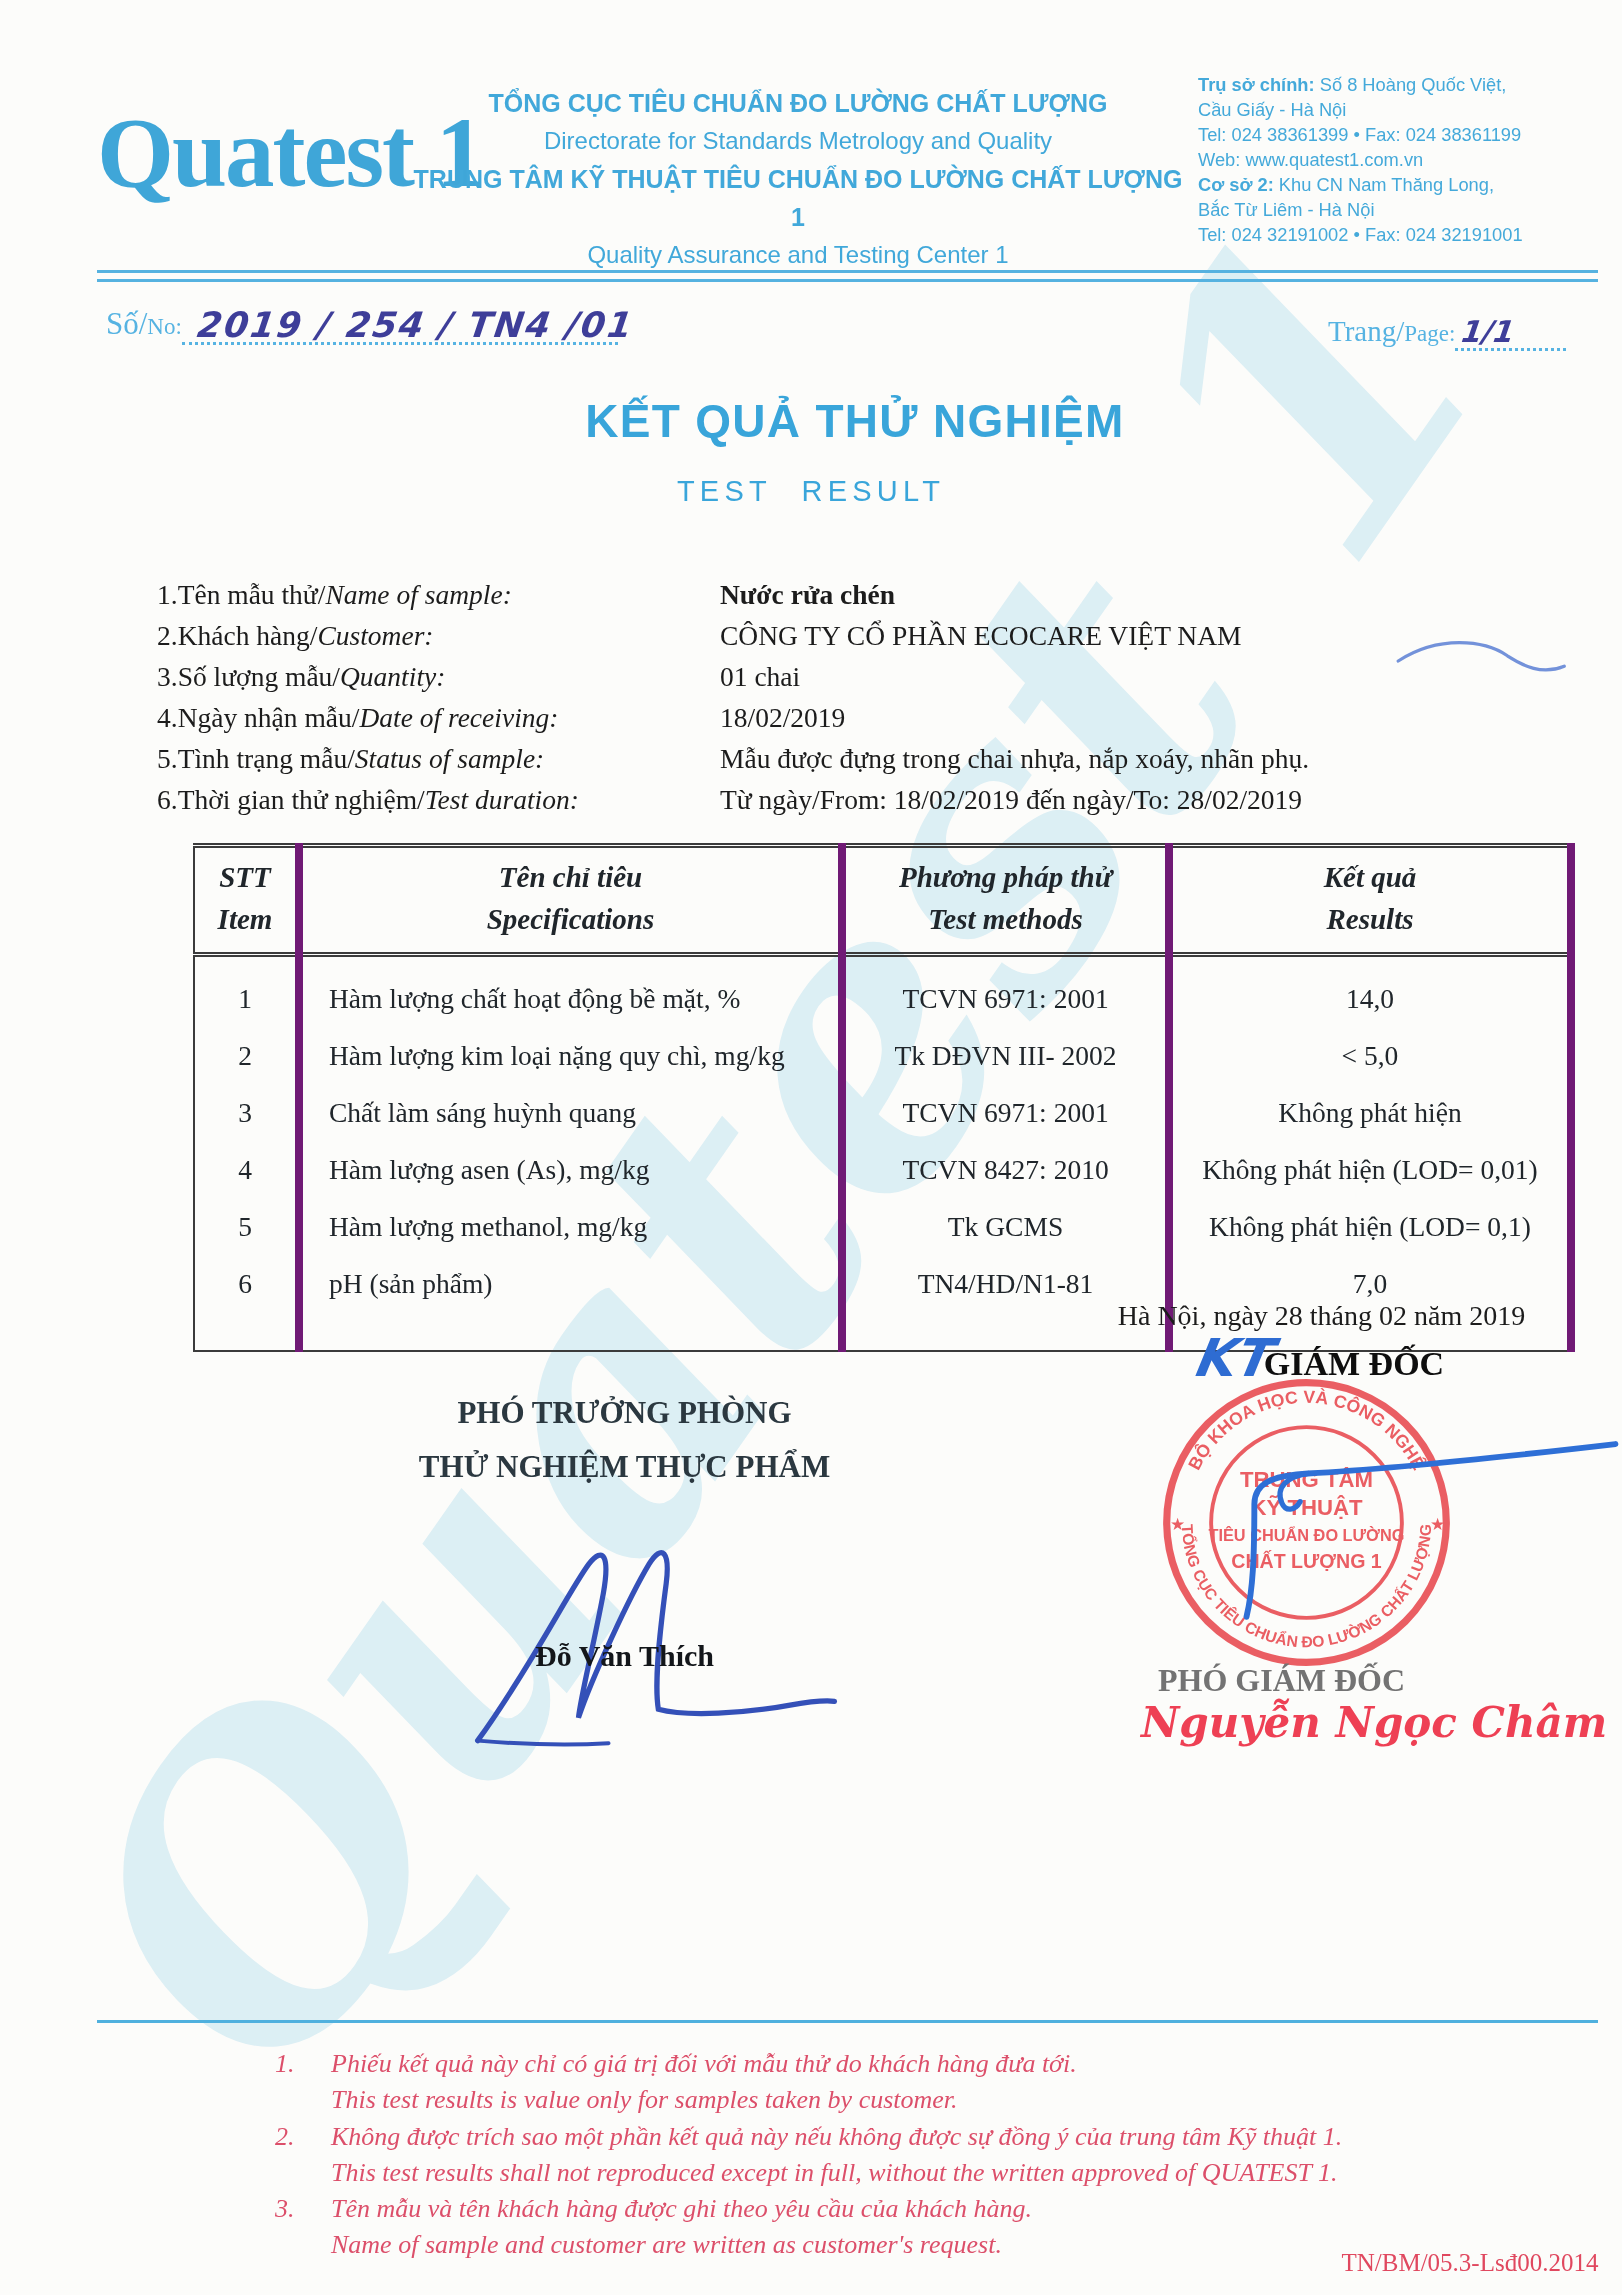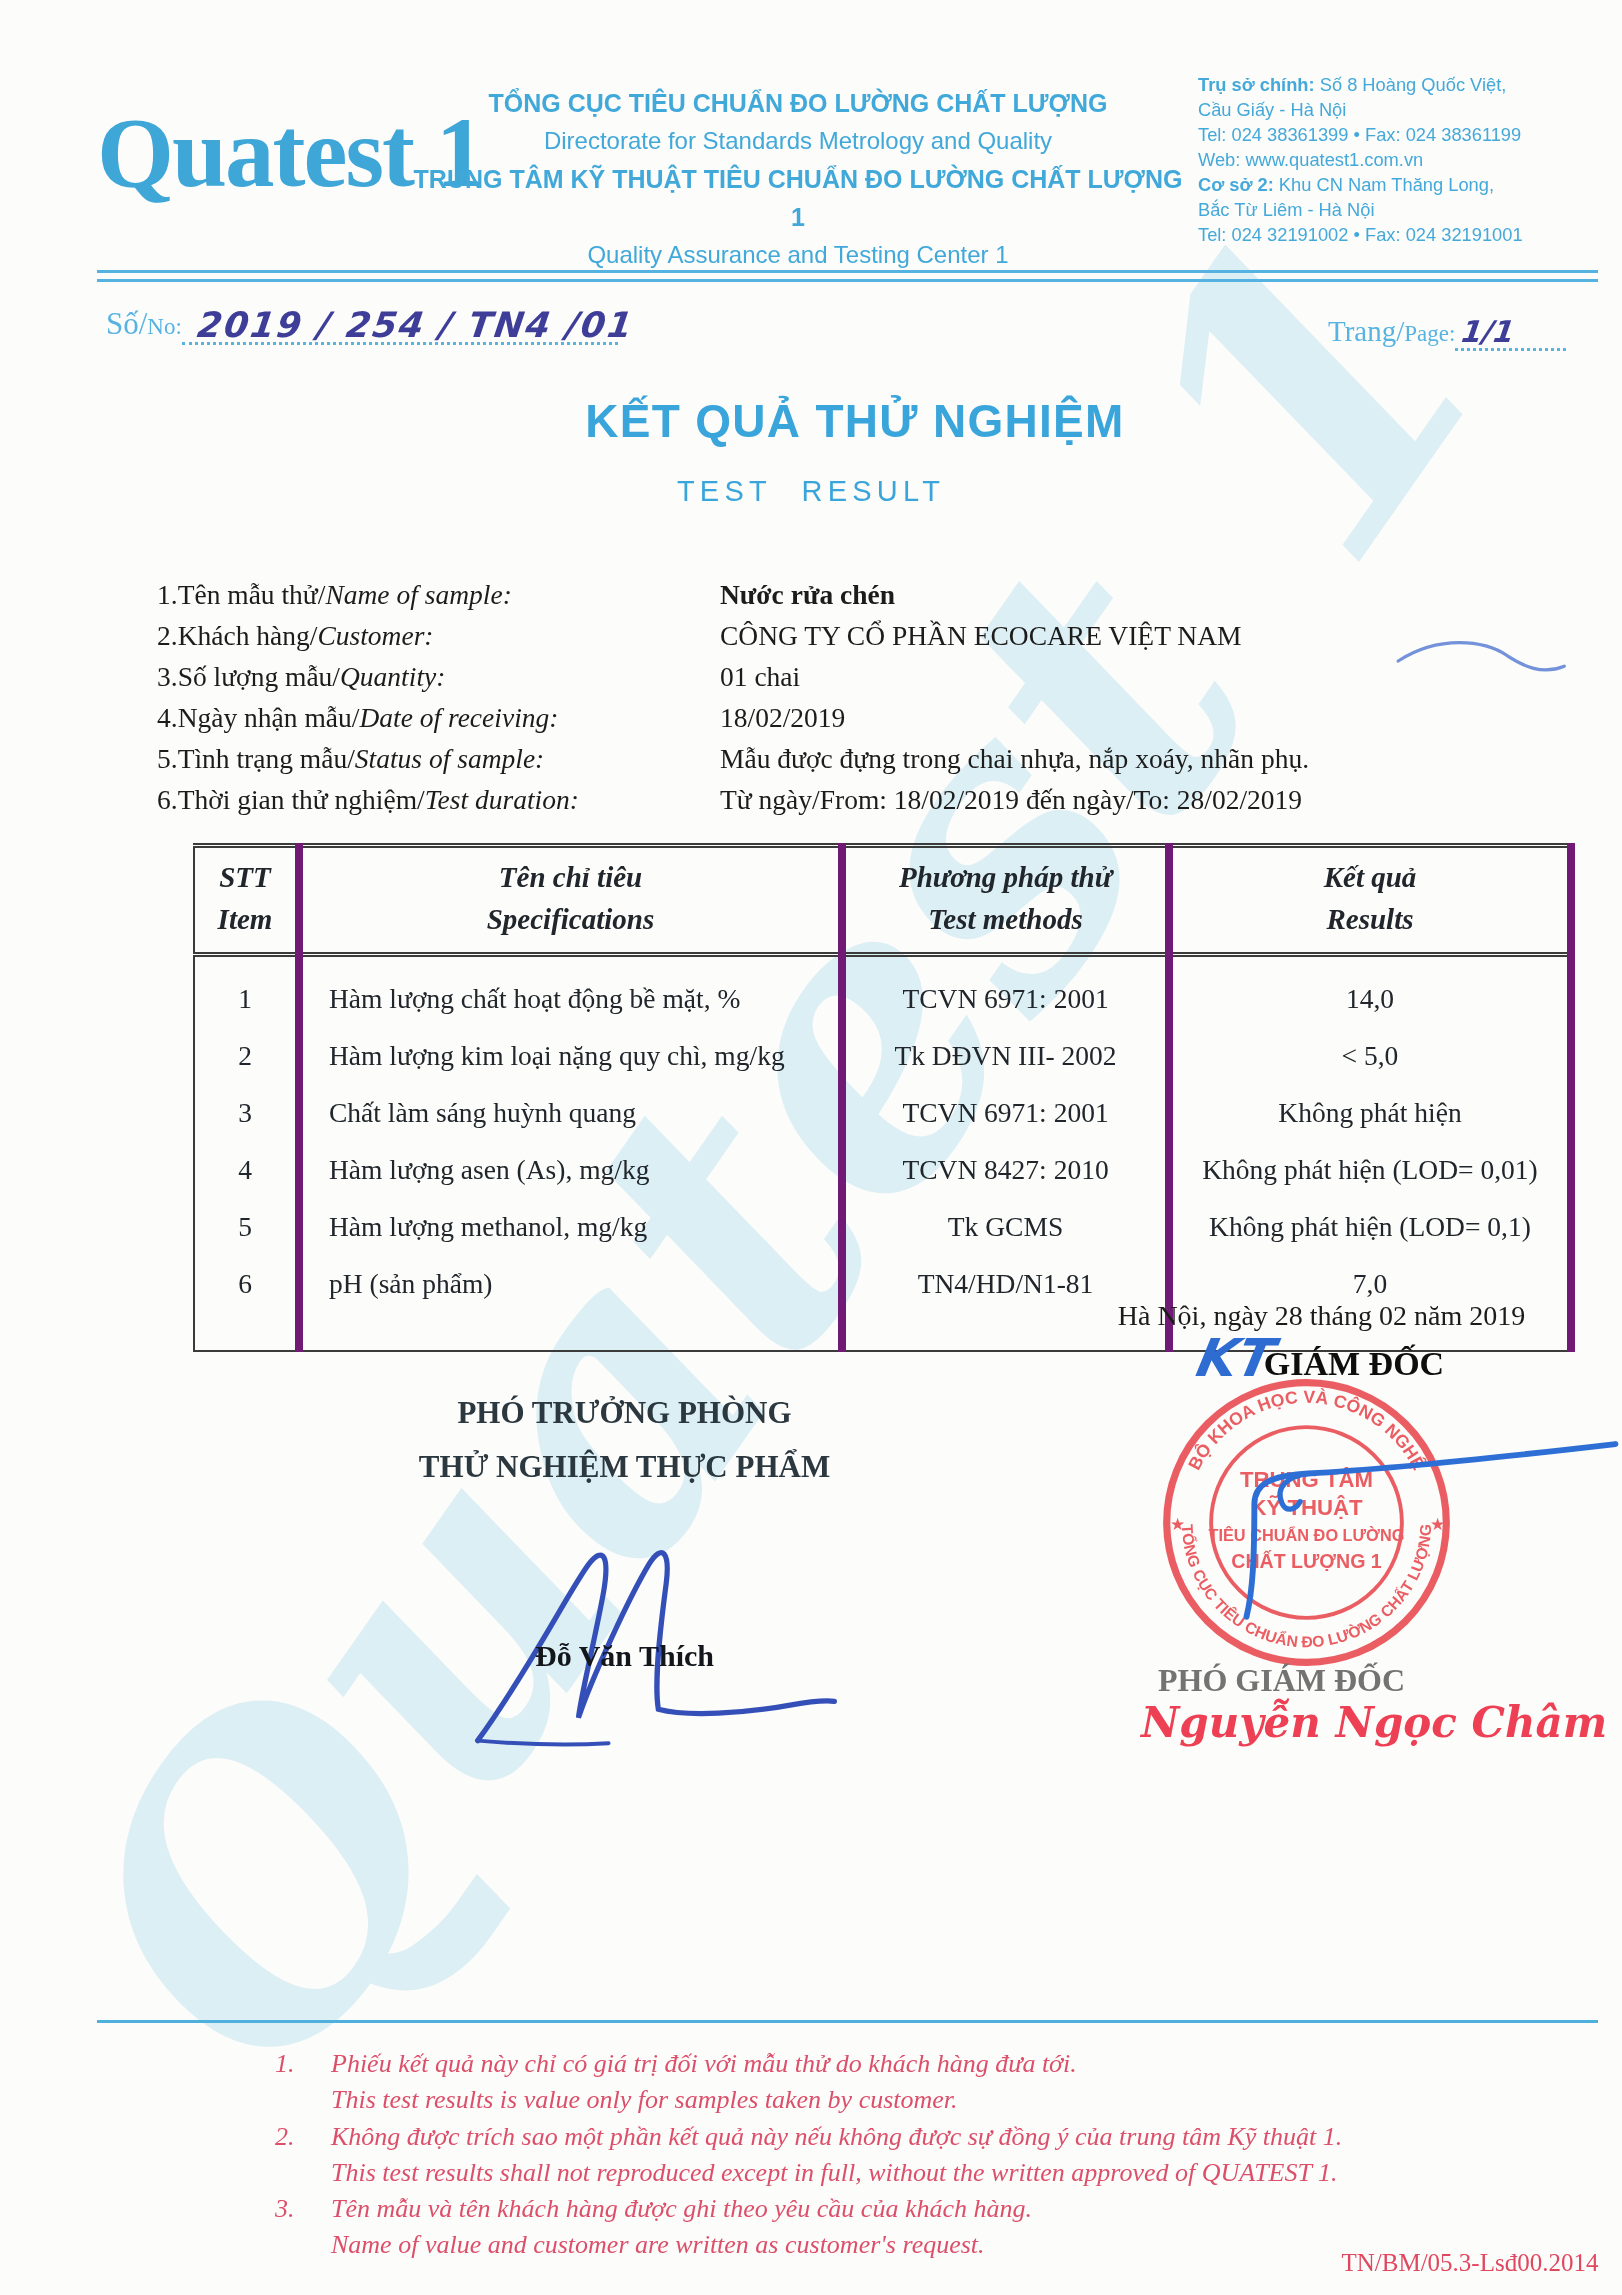--- a/index.html
+++ b/index.html
@@ -302,19 +302,19 @@
     <span class="no">2.</span>
     <span class="ntxt">
         <div>Không được trích sao một phần kết quả này nếu không được sự đồng ý của trung tâm Kỹ thuật 1.</div>
         <div>This test results shall not reproduced except in full, without the written approved of QUATEST 1.</div>
       </span>
   </div>
   <div class="note">
     <span class="no">3.</span>
     <span class="ntxt">
         <div>Tên mẫu và tên khách hàng được ghi theo yêu cầu của khách hàng.</div>
-        <div>Name of value and customer are written as customer's request.</div>
+        <div>Name of sample and customer are written as customer's request.</div>
       </span>
   </div>
 </div>
 
 <div class="abs form-code">TN/BM/05.3-Lsđ00.2014</div>
 
 
 </body></html>

